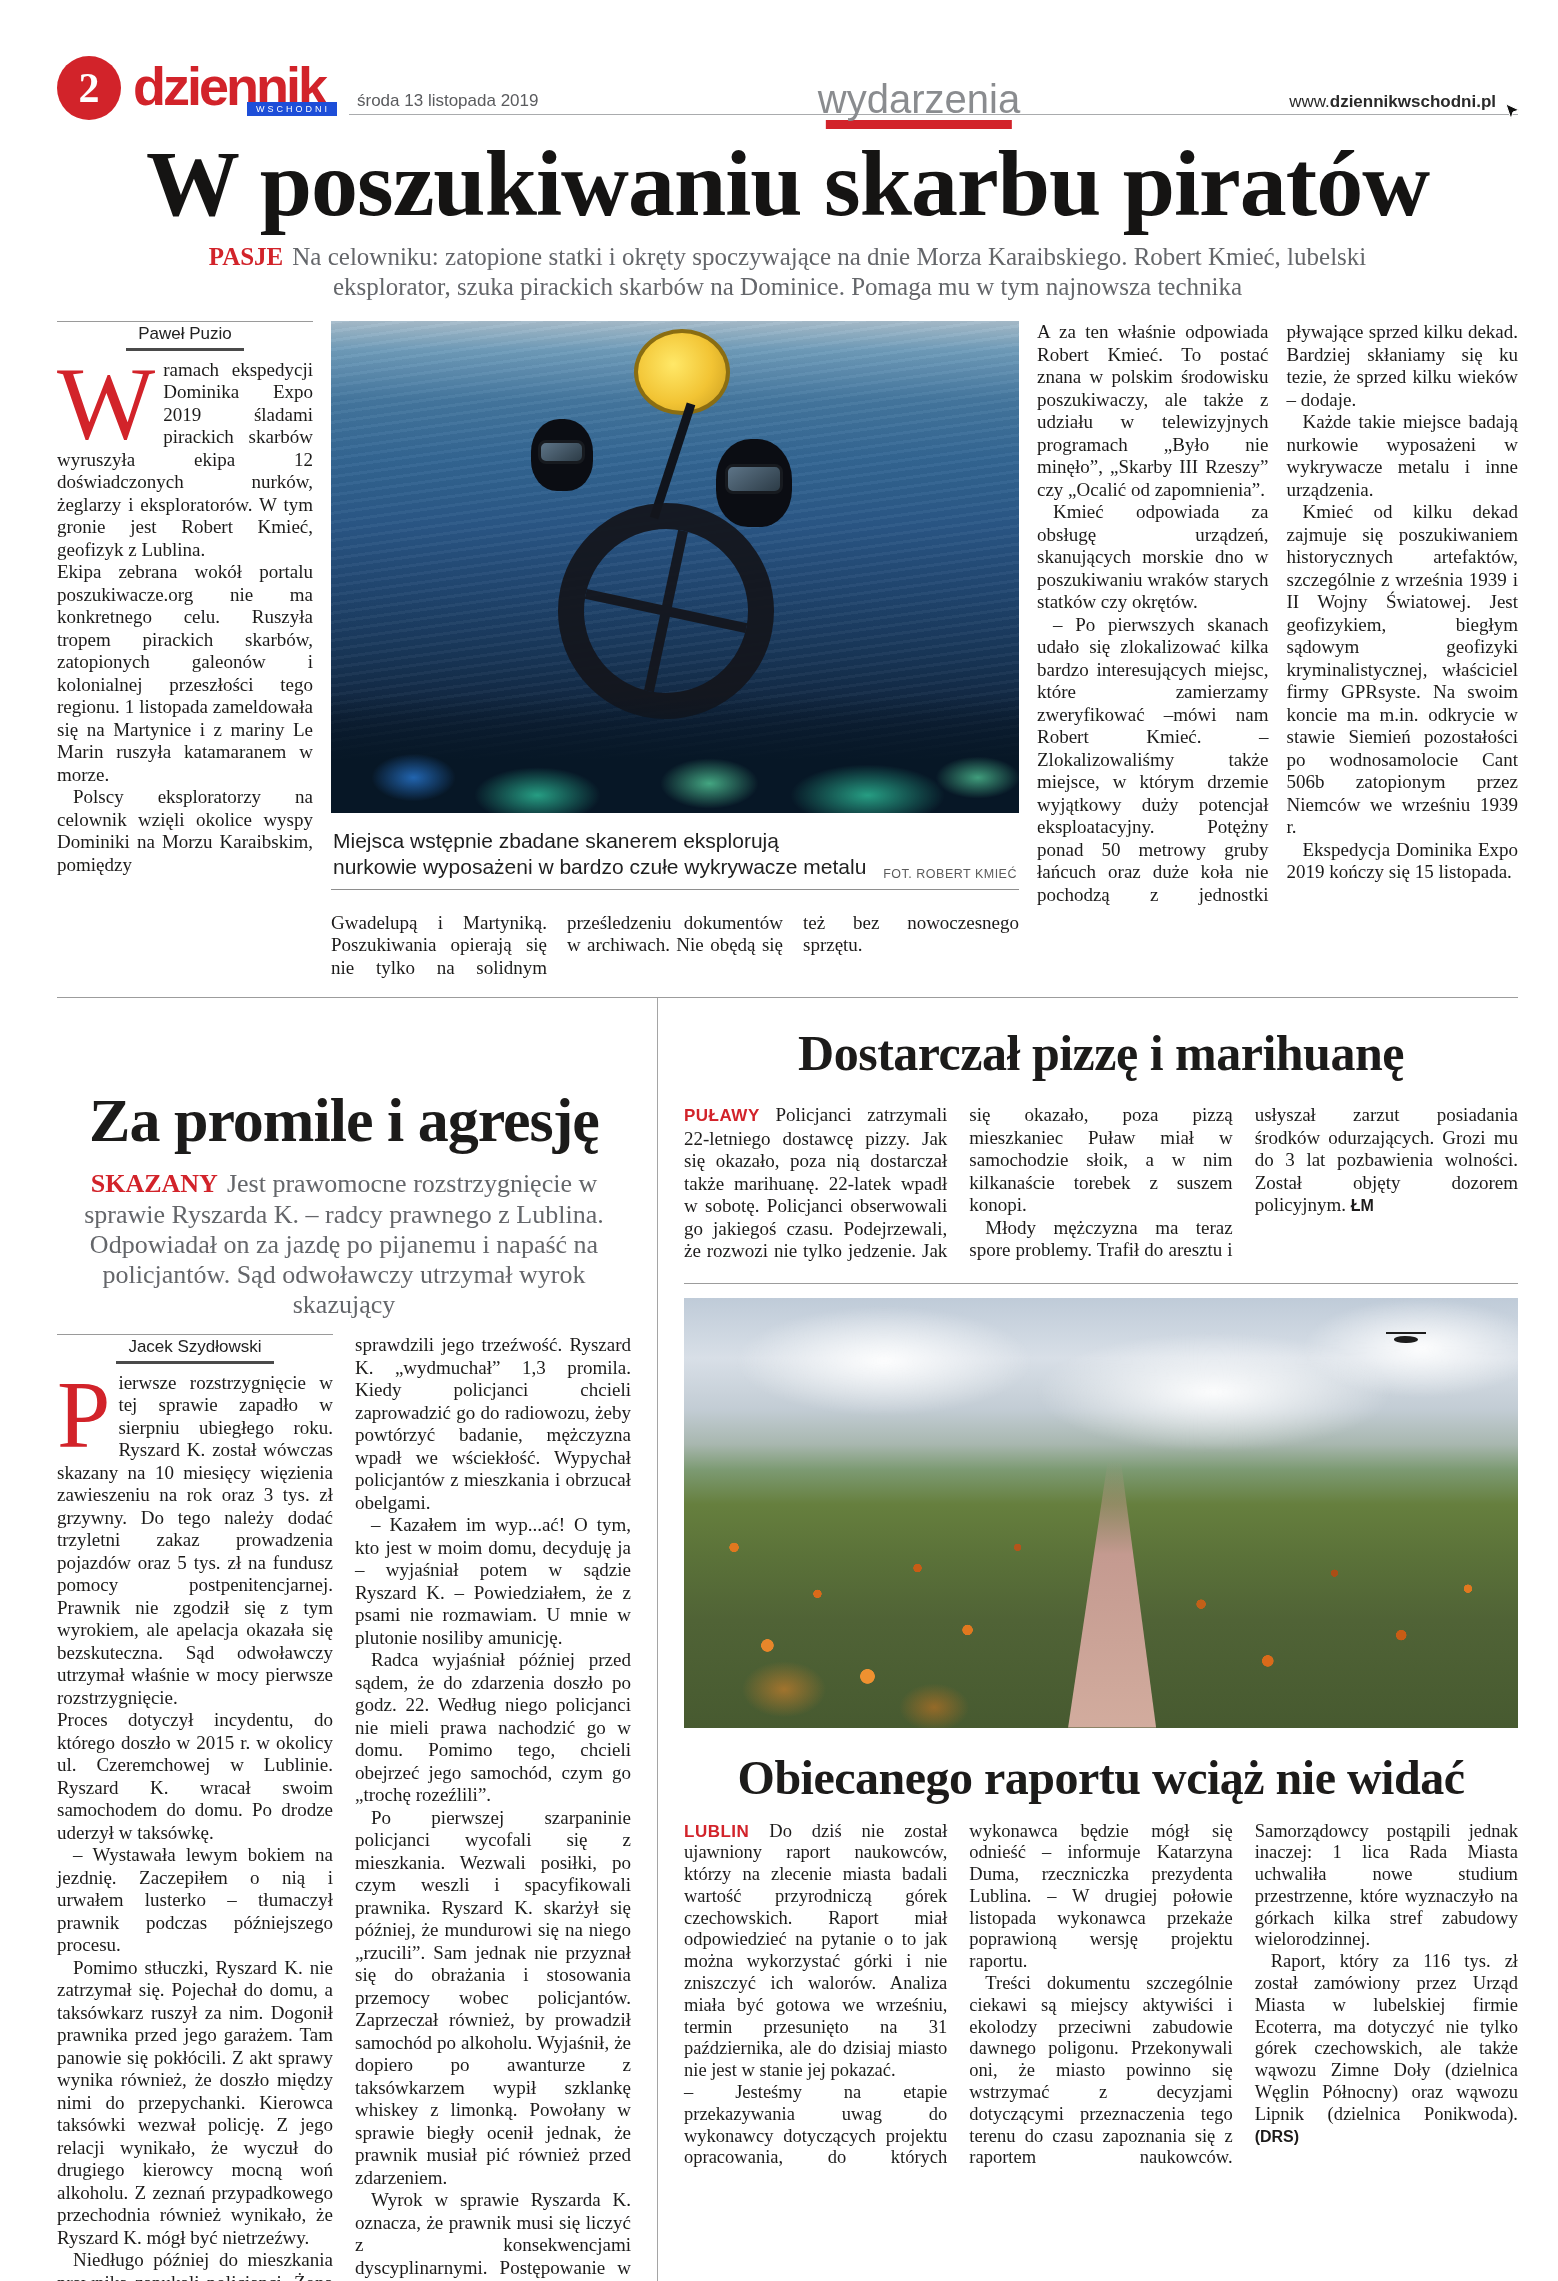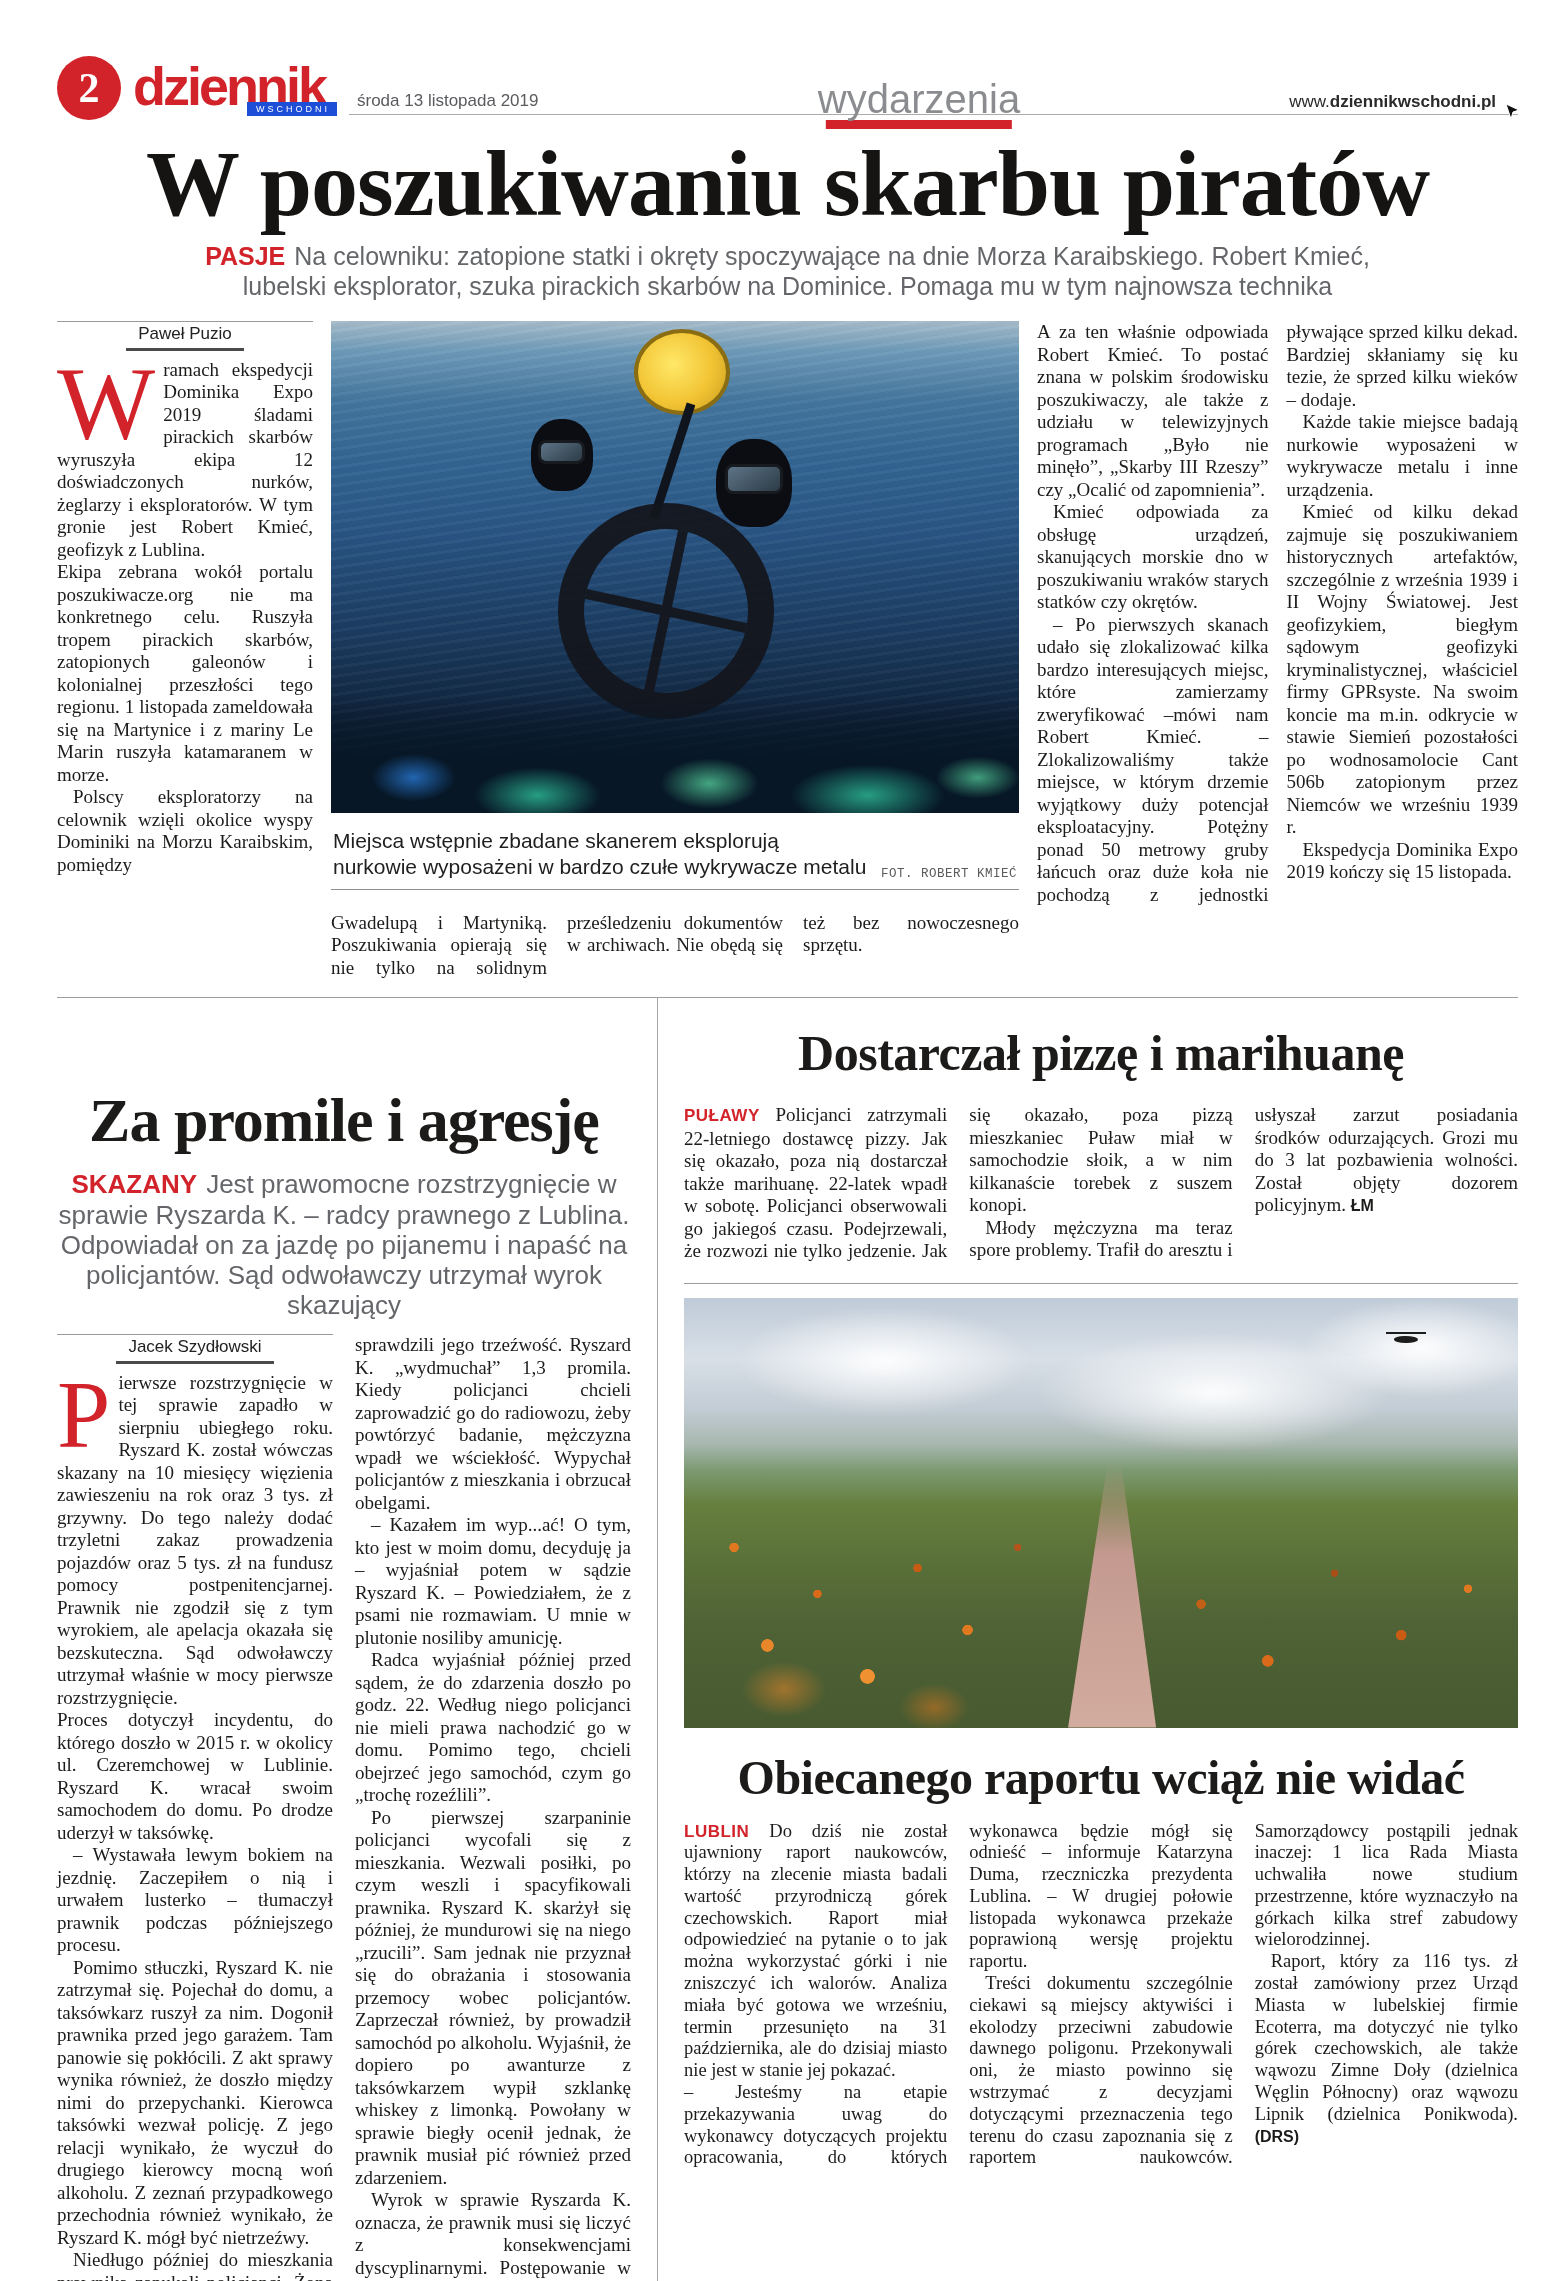--- a/index.html
+++ b/index.html
@@ -41,21 +41,21 @@
     position:absolute; right:22px; bottom:10px; font-family:"Liberation Sans",sans-serif;
     font-size:17px; color:#2a2a2a;
   }
   .website b{ font-weight:bold; }
   .cursor-icon{ position:absolute; right:-2px; bottom:2px; }
   
   h1.main-head{
     font-size:94px; font-weight:bold; text-align:center; letter-spacing:-1px;
     line-height:1.0; margin:14px 0 12px; color:#151413;
   }
-  .lead{ font-family:Liberation Sans, sans-serif; color:#64666a; text-align:center; }
+  .lead{ font-family:Liberation Serif, serif; color:#64666a; text-align:center; }
   .lead .kicker{ color:#d2232a; font-weight:bold; margin-right:9px; }
   .lead1{ font-size:25px; line-height:1.18; width:1170px; margin:0 auto 20px; }
   .kicker-sm{ color:#d2232a; font-weight:bold; font-family:"Liberation Sans",sans-serif; font-size:17px; letter-spacing:0.5px; }
   
   .art1{ display:grid; grid-template-columns:256px 688px 1fr; column-gap:18px; }
   .bodycopy p, .bodycopy{ font-size:19px; line-height:22.5px; text-align:justify; hyphens:auto; }
   .bodycopy p{ text-indent:16px; }
   .bodycopy p:first-child{ text-indent:0; }
   .byline{ border-top:1px solid #9a9a9a; text-align:center; padding-top:0; margin-bottom:8px; }
   .byline span{
@@ -108,21 +108,21 @@
       radial-gradient(70px 36px at 55% 75%, rgba(88,214,160,.75), transparent 70%),
       radial-gradient(110px 44px at 78% 85%, rgba(46,191,154,.8), transparent 70%),
       radial-gradient(60px 30px at 94% 70%, rgba(88,214,160,.7), transparent 70%),
       linear-gradient(180deg, rgba(7,23,38,0) 0%, #071726 55%);
   }
   .caption-row{
     display:flex; justify-content:space-between; align-items:flex-end;
     padding:15px 2px 8px; border-bottom:1px solid #8e8e8e;
   }
   .caption{ font-family:"Liberation Sans",sans-serif; font-size:21px; line-height:1.25; color:#1f1f1f; max-width:78%; }
-  .credit{ font-family:Liberation Mono, monospace; font-size:12.5px; color:#5b5b5b; letter-spacing:.5px; white-space:nowrap; }
+  .credit{ font-family:Liberation Sans, sans-serif; font-size:12.5px; color:#5b5b5b; letter-spacing:.5px; white-space:nowrap; }
   .under-photo{ margin-top:22px; column-count:3; column-gap:20px; }
   .a1right{ column-count:2; column-gap:18px; }
   
   .hr-full{ border-top:1px solid #9c9c9c; margin-top:18px; }
   .row2{ display:grid; grid-template-columns:600px 1fr; column-gap:0; }
   .art2{ padding-right:26px; }
   .rightblock{ border-left:1px solid #a5a5a5; padding-left:26px; }
   h2.h2a{ font-size:62px; font-weight:bold; text-align:center; line-height:1.06; margin:24px 0 16px; letter-spacing:-1px; }
   .lead2{ font-size:26px; line-height:1.16; margin:0 auto 14px; }
   .art2body{ column-count:2; column-gap:22px; margin-top:4px; }

